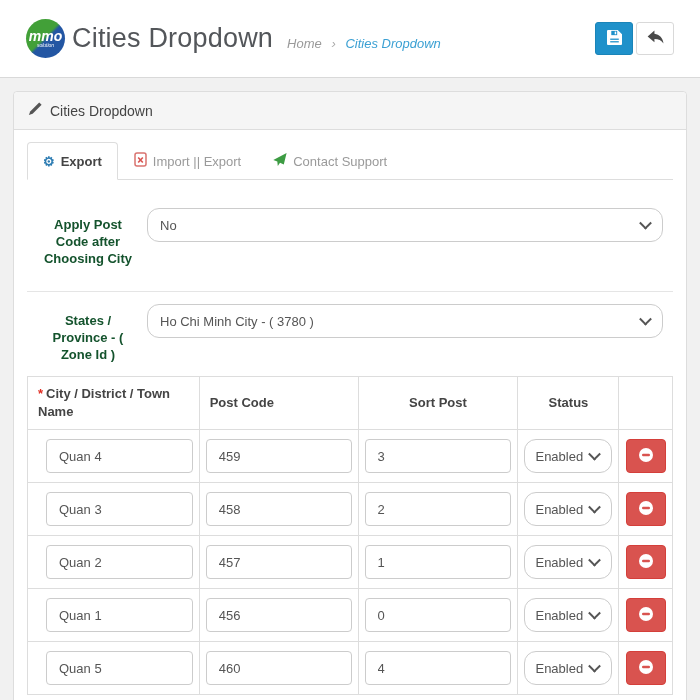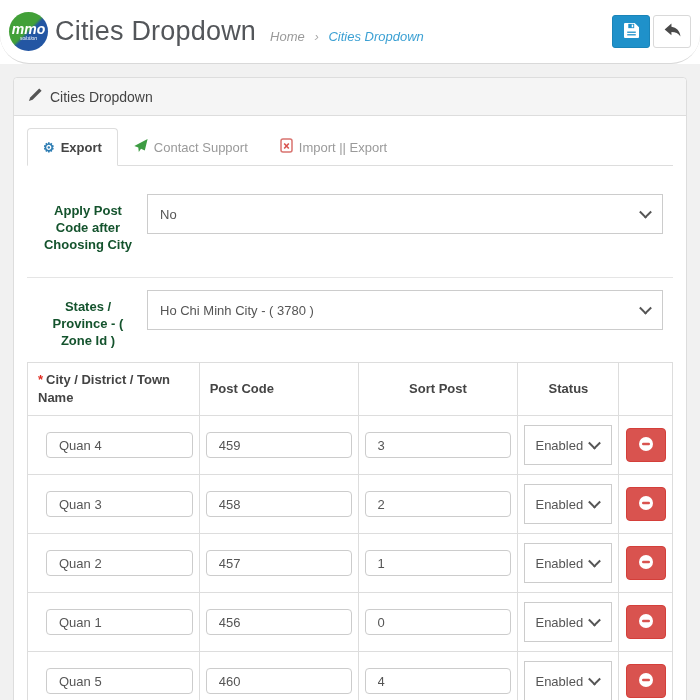--- a/index.html
+++ b/index.html
@@ -1,21 +1,21 @@
 <!DOCTYPE html>
 <html><head>
 <meta charset="utf-8">
 <style>
   * { margin:0; padding:0; box-sizing:border-box; }
   html,body { width:700px; height:700px; overflow:hidden; background:#fff;
     font-family:"Liberation Sans", sans-serif; }
 
   
-  .header { height:64px; background:#fff; border-bottom:1px solid #d9d9d9;
-    display:flex; align-items:center; padding:0 9px;border-radius:29px; }
+  .header { height:78px; background:#fff; border-bottom:1px solid #d9d9d9;
+    display:flex; align-items:center; padding:0 26px; }
   .logo { width:39px; height:39px; border-radius:50%; flex:0 0 39px;
     background:linear-gradient(135deg,#42a038 47%,#2356a3 53%);
     display:flex; flex-direction:column; align-items:center; justify-content:center;
     color:#fff; font-style:italic; }
   .logo .logo-mmo { font-size:14px; font-weight:bold; line-height:12px; }
   .logo .logo-sub { font-size:5px; line-height:6px; }
   .page-title { font-size:27px; font-weight:400; color:#53565a; margin-left:7px;
     letter-spacing:.2px; white-space:nowrap; }
   .breadcrumb { margin-left:14px; margin-top:10px; font-size:13px; color:#9a9a9a;
     white-space:nowrap;font-style:italic; }
@@ -49,34 +49,34 @@
   .form-group.bordered { border-bottom:1px solid #e5e5e5; }
   .form-group.g2 { padding:15px 2px 13px; }
   .form-group.g3 { padding:12px 2px 8px; }
   .ctl-label { width:118px; flex:0 0 118px; text-align:center; font-size:13px;
     font-weight:bold; color:#14532d; line-height:17px; padding:8px 8px 0 8px; }
   .ctl { flex:1; padding-right:8px; }
   .sel-wrap { position:relative; }
   .sel-wrap::after { content:""; position:absolute; right:13px; top:50%; width:7px;
     height:7px; border-right:2px solid #555; border-bottom:2px solid #555;
     transform:translateY(-70%) rotate(45deg); pointer-events:none; }
-  select { -webkit-appearance:none; appearance:none; width:100%; height:40px;
-    border:1px solid #ccc; border-radius:0; background:#fff; color:#555;
+  select { -webkit-appearance:none; appearance:none; width:100%; height:34px;
+    border:1px solid #ccc; border-radius:12px; background:#fff; color:#555;
     font-size:13px; padding:6px 28px 6px 12px;
     font-family:"Liberation Sans", sans-serif; cursor:pointer; }
 
   
   table.city-table { width:100%; border-collapse:collapse; margin-top:5px; }
   .city-table th, .city-table td { border:1px solid #ddd; }
   .city-table th { font-size:13px; color:#444; padding:8px 10px; line-height:18px;
     text-align:left; font-weight:bold; }
   .city-table th.c, .city-table td.c { text-align:center; }
   .city-table td { padding:5px 6px; height:45px; }
   .required { color:#e02b20; margin-right:3px; }
-  input.cell-input { width:100%; height:26px; border:1px solid #ccc; border-radius:4px;
+  input.cell-input { width:100%; height:34px; border:1px solid #ccc; border-radius:4px;
     font-size:13px; color:#555; padding:6px 12px;
     font-family:"Liberation Sans", sans-serif; }
   td.name-cell { padding-left:18px; }
   .status-wrap { width:88px; margin:4px auto; }
   .status-wrap select { padding:6px 24px 6px 10px; }
   .btn-remove { width:40px; height:34px; background:#d9534f; border:1px solid #d43f3a;
     border-radius:4px; display:flex; align-items:center; justify-content:center;
     cursor:pointer; margin:0 auto; }
 </style>
 </head>
@@ -129,34 +129,34 @@
 
     <div class="panel-body">
 
       <div class="nav-tabs">
         <div class="tab active">
           <span class="gear">⚙</span>
           <span>Export</span>
         </div>
         <div class="tab">
           <span>
-            <svg width="14" height="13" viewBox="0 0 14 13">
-              <path d="M13.6 0 L0.3 7.1 L4.3 8.6 L4.8 13 L7 9.7 L10.8 11.5 Z" fill="#3d9c43"></path>
-            </svg>
-          </span>
-          <span>Contact Support</span>
-        </div>
-        <div class="tab">
-          <span>
             <svg width="13" height="15" viewBox="0 0 13 15">
               <rect x="1" y="1" width="11" height="13" rx="2" fill="none" stroke="#d9736f" stroke-width="1.5"></rect>
               <path d="M4.2 5.5 L8.8 10.5 M8.8 5.5 L4.2 10.5" stroke="#d9534f" stroke-width="1.6"></path>
             </svg>
           </span>
           <span>Import || Export</span>
+        </div>
+        <div class="tab">
+          <span>
+            <svg width="14" height="13" viewBox="0 0 14 13">
+              <path d="M13.6 0 L0.3 7.1 L4.3 8.6 L4.8 13 L7 9.7 L10.8 11.5 Z" fill="#3d9c43"></path>
+            </svg>
+          </span>
+          <span>Contact Support</span>
         </div>
       </div>
 
       <div class="tab-content">
 
         <div class="form-group bordered">
           <div class="ctl-label">Apply Post Code after Choosing City</div>
           <div class="ctl">
             <div class="sel-wrap">
               <select>

